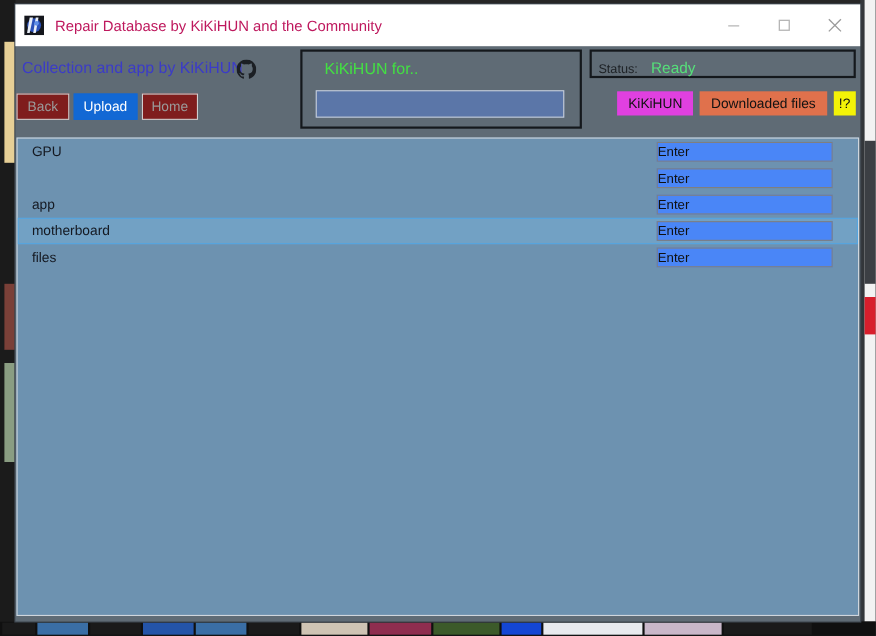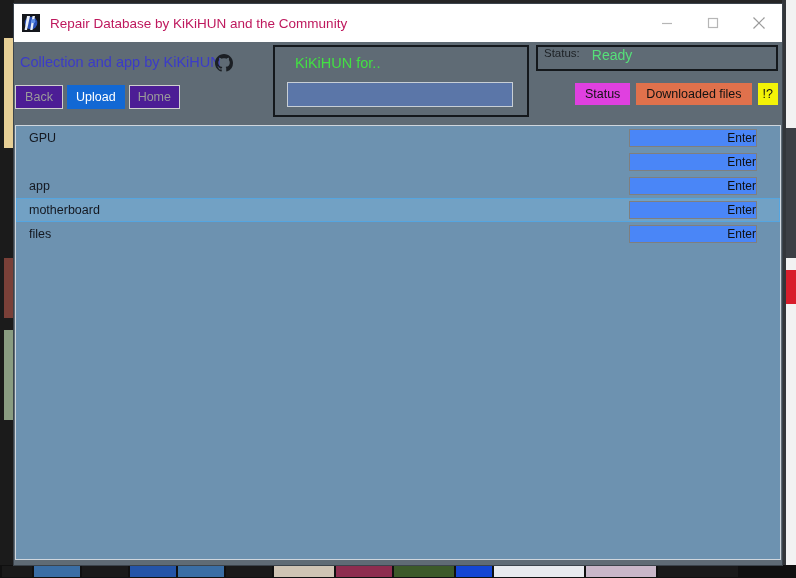--- a/index.html
+++ b/index.html
@@ -143,21 +143,21 @@
     display: flex;
     gap: 4px;
   }
   .navbtn {
     height: 24px;
     min-width: 48px;
     padding: 0 8px;
     font-size: 12.5px;
     font-family: "Liberation Sans", sans-serif;
     border: 1px solid #cfcfcf;
-    background: #4c1d95;
+    background: #7f1d1d;
     color: #9a9a9a;
     cursor: pointer;
     line-height: 22px;
     text-align: center;
   }
   .navbtn.active {
     background: #1268d4;
     border: 1px solid #1268d4;
     color: #ffffff;
   }
@@ -191,21 +191,21 @@
   }
 
   
   #status-box {
     position: absolute;
     left: 522px; top: 3px;
     width: 242px; height: 26px;
     border: 2px solid #14181c;
     box-sizing: border-box;
     display: flex;
-    align-items: flex-start;
+    align-items: flex-end;
   }
   #status-caption {
     font-size: 11.5px;
     color: #1d2125;
     margin-left: 6px;
   }
   #status-value {
     font-size: 14px;
     color: #56e07a;
     margin-left: 12px;
@@ -256,30 +256,30 @@
   }
   .row-label {
     margin-left: 12px;
     font-size: 12.5px;
     color: #141820;
     white-space: nowrap;
   }
   .enter-btn {
     position: absolute;
     right: 22px;
-    width: 128px;
+    width: 160px;
     height: 18px;
     background: #4a86f7;
     border: 1px solid #7f7f7f;
     box-sizing: border-box;
     color: #101010;
     font-size: 12px;
     font-family: "Liberation Sans", sans-serif;
     line-height: 16px;
-    text-align: right;
+    text-align: left;
     cursor: pointer;
     padding: 0;
   }
 </style>
 </head>
 <body>
 
 <div id="desktop">
   <div id="bg-left-browser"></div>
   <div id="bg-left-tab"></div>
@@ -367,21 +367,21 @@
       <span id="search-label">KiKiHUN for..</span>
       <input id="search-input" type="text" value="" style="">
     </div>
 
     <div id="status-box">
       <span id="status-caption">Status:</span>
       <span id="status-value">Ready</span>
     </div>
 
     <div id="action-buttons">
-      <button class="actbtn" style="background:#e040e0;">Status</button>
+      <button class="actbtn" style="background:#e040e0;">KiKiHUN</button>
       <button class="actbtn" style="background:#e0714c;">Downloaded files</button>
       <button class="actbtn" style="background:#f3f307;padding:0 5px;">!?</button>
     </div>
   </div>
 
   <div id="list-panel">
 
     <div class="list-row">
       <span class="row-label">GPU</span>
       <button class="enter-btn">Enter</button>

